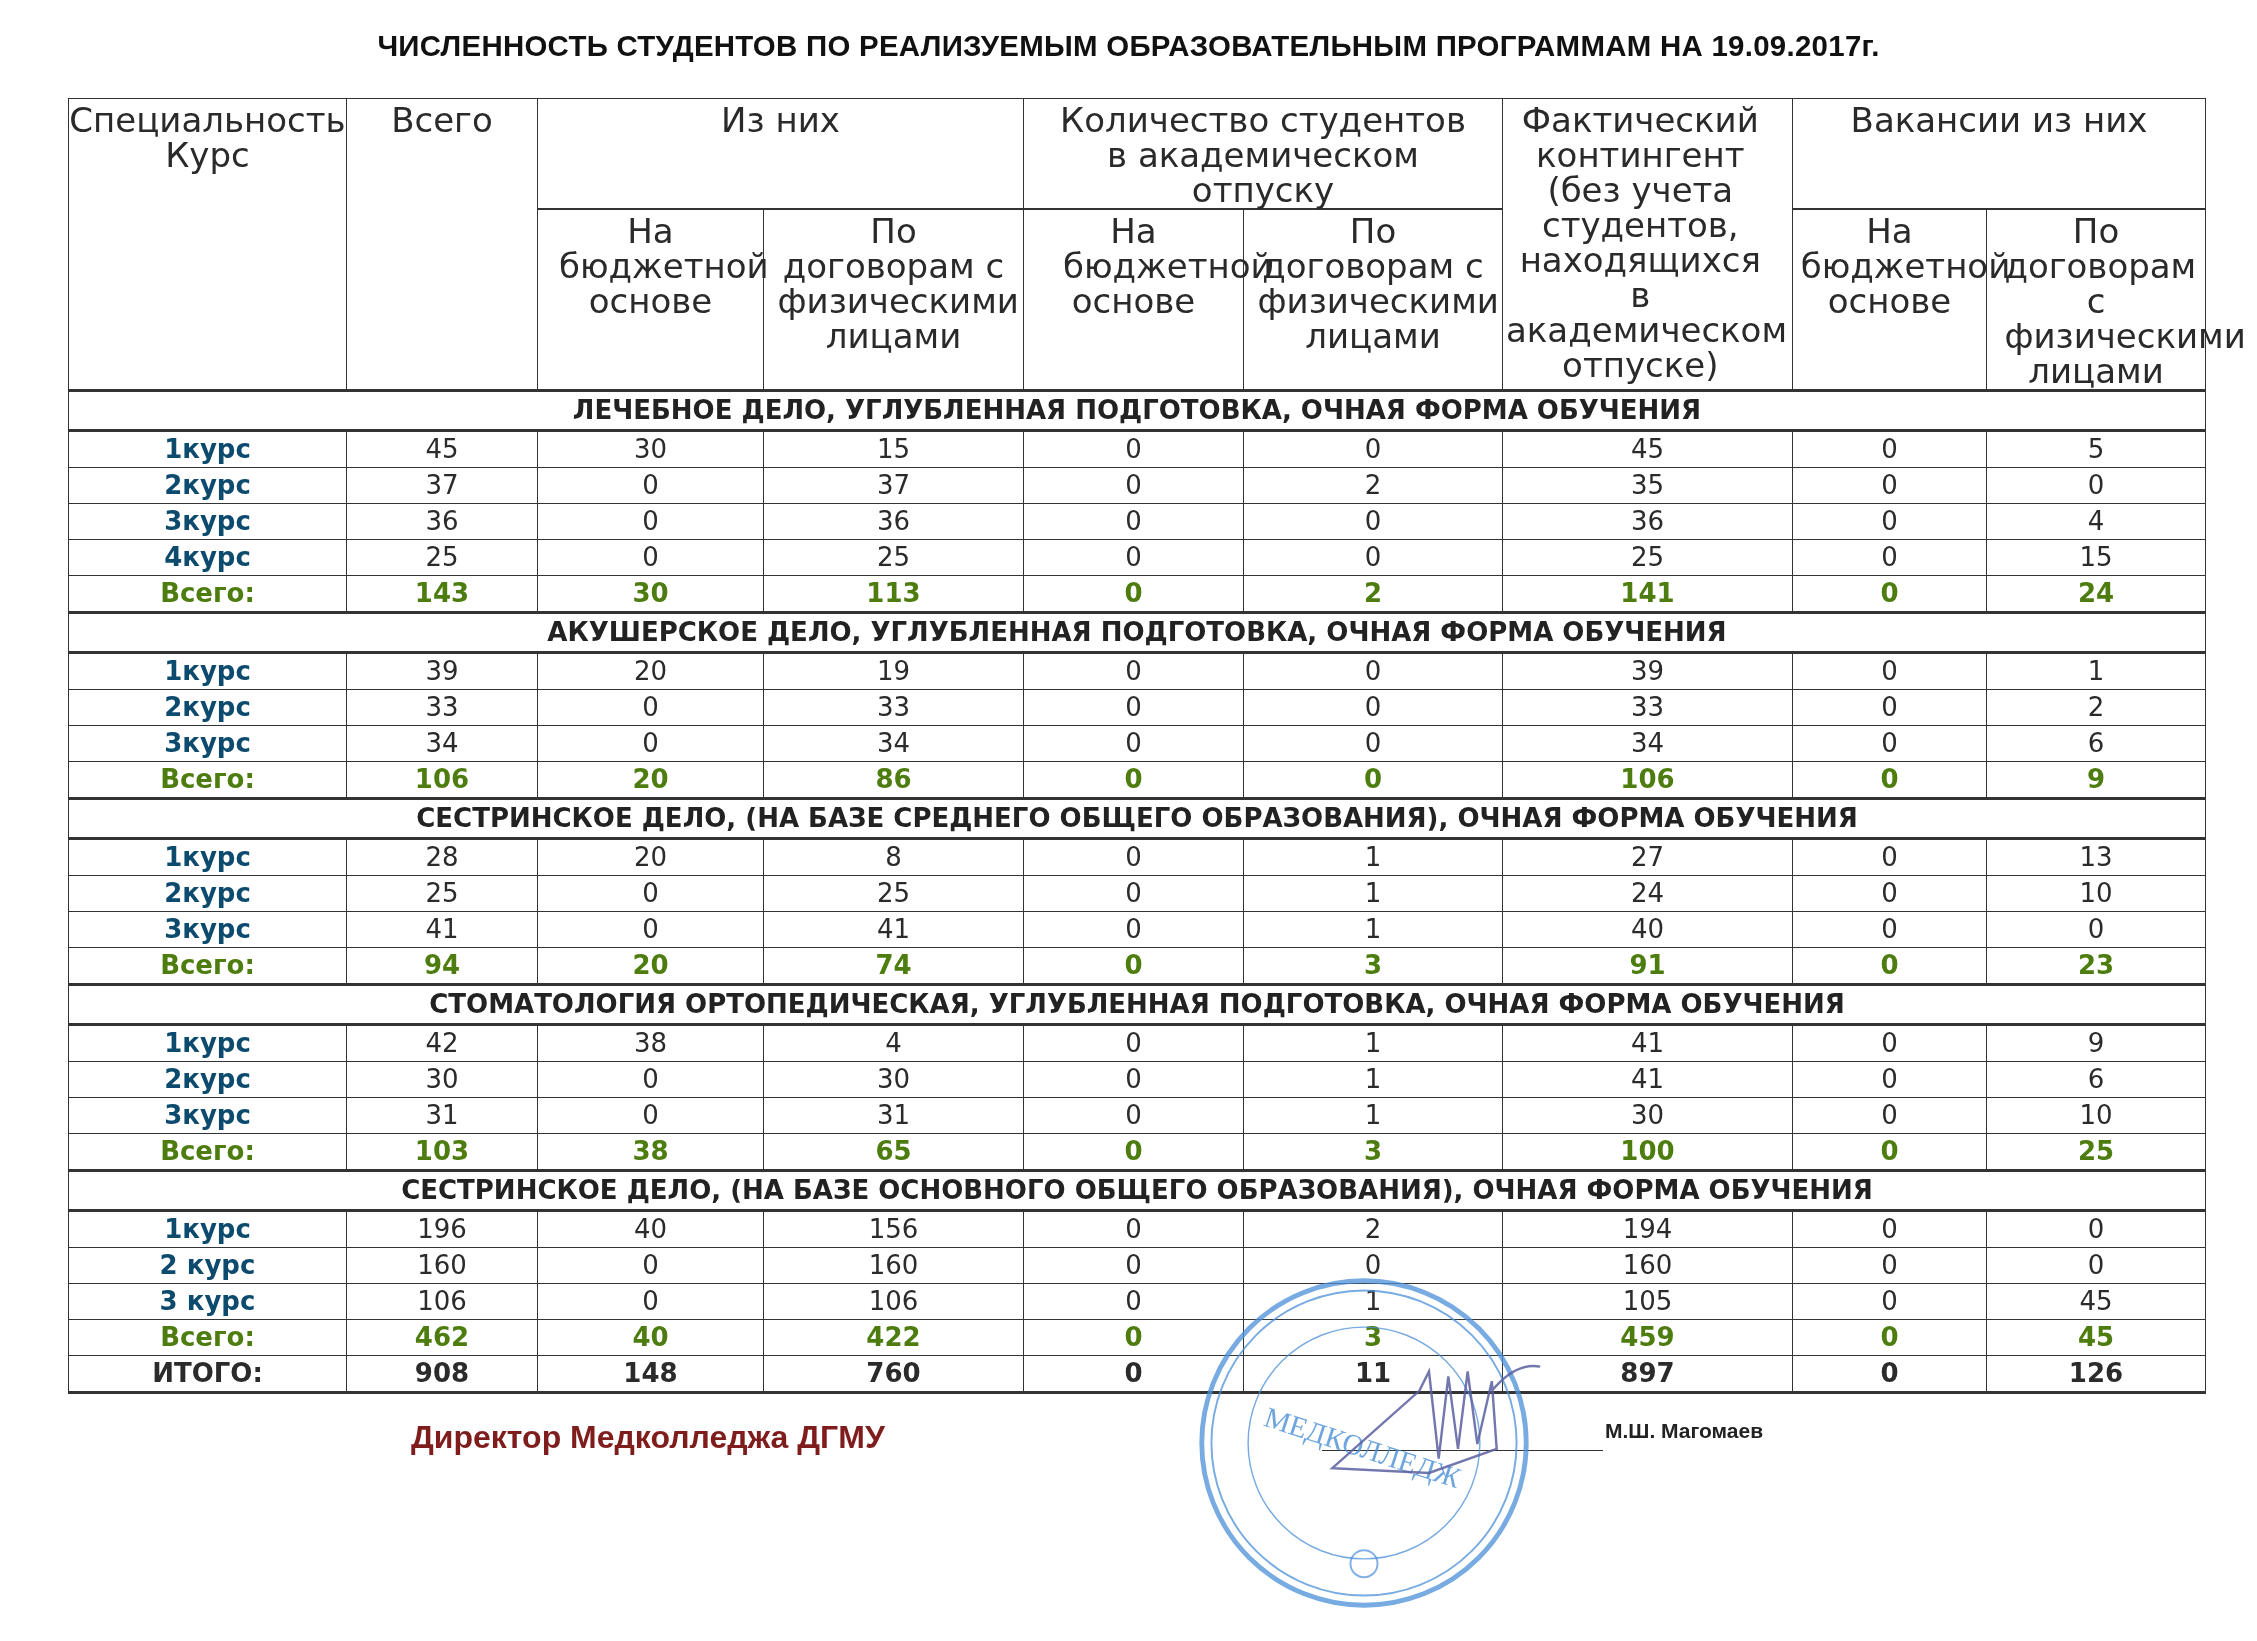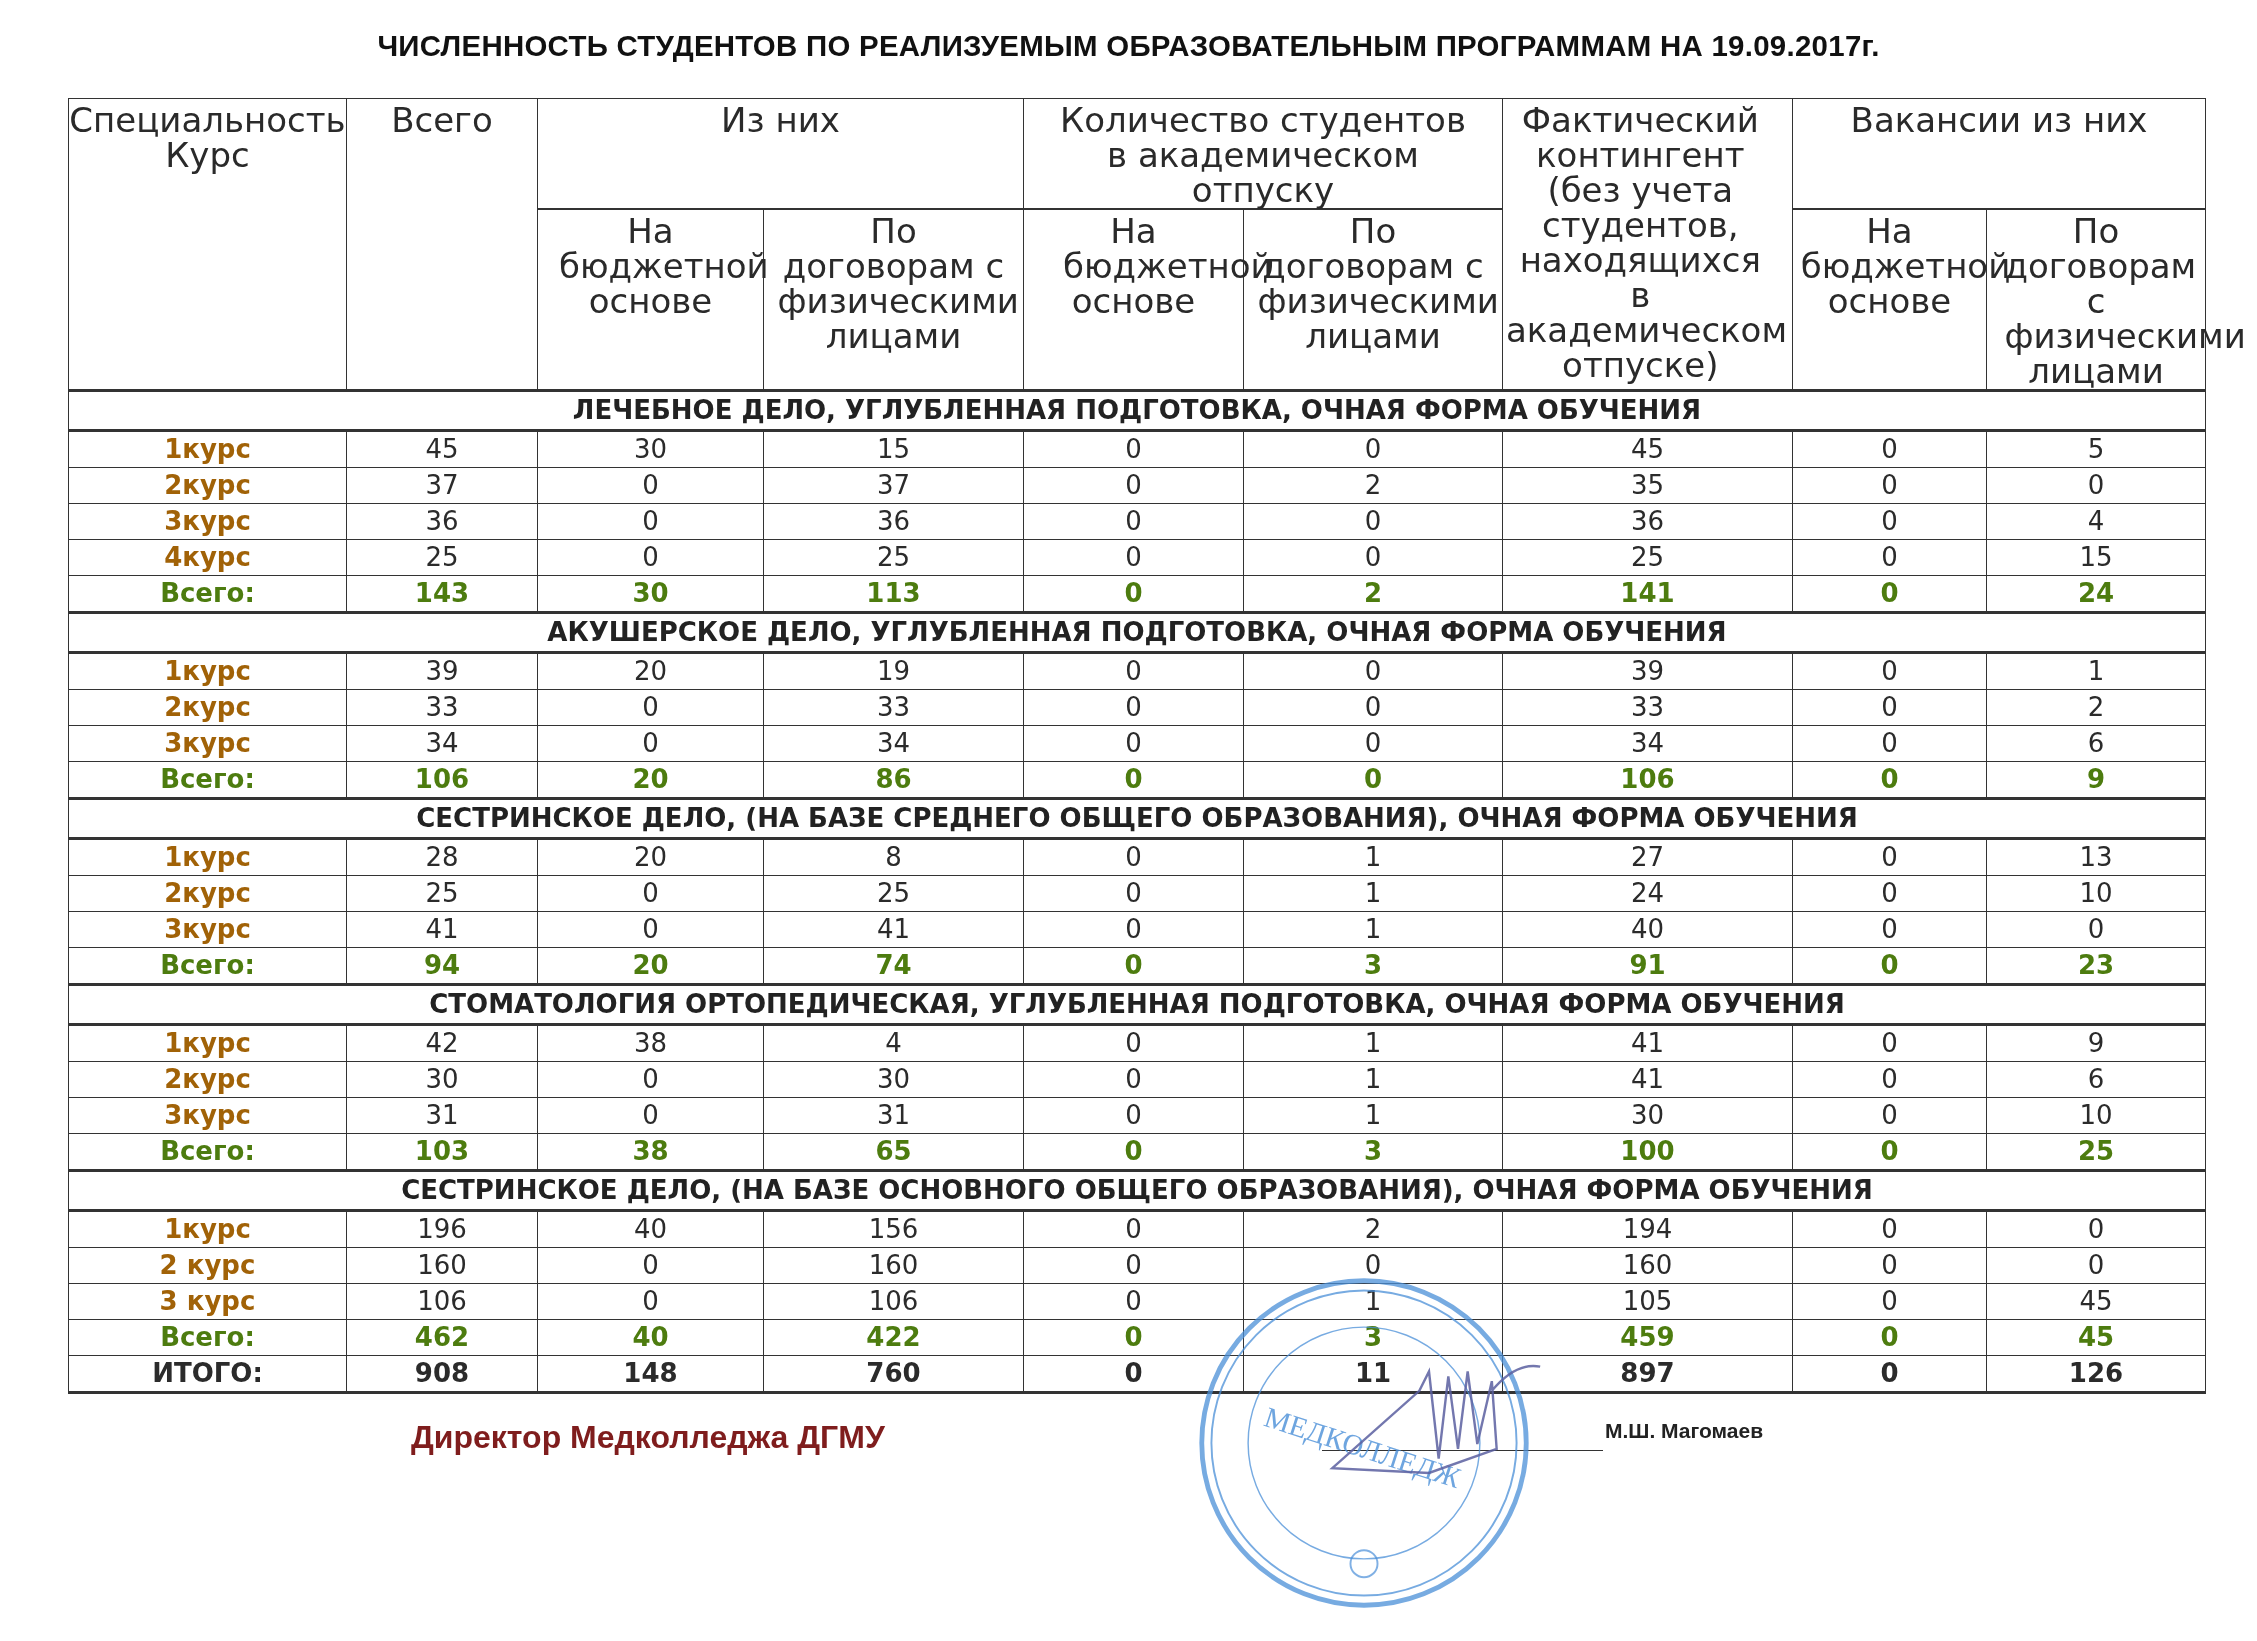--- a/index.html
+++ b/index.html
@@ -7,21 +7,21 @@
   .title { position:absolute; left:0; top:29px; width:2257px; text-align:center; font-family:"Liberation Sans", sans-serif; font-weight:bold; font-size:30px; letter-spacing:0.3px; transform:scaleX(0.98); color:#111; }
   table.main { position:absolute; left:68px; top:98px; width:2137px; border-collapse:collapse; table-layout:fixed; font-family:"DejaVu Sans", sans-serif; }
   table.main td, table.main th { border:1.4px solid #333; text-align:center; padding:0; font-size:26px; line-height:33px; color:#2b2b2b; }
   table.main th { font-weight:normal; vertical-align:top; padding-top:3.9px; font-size:34px; line-height:35px; color:#2a2a2a; }
   table.main tr.head1 th { height:70px; border-bottom:2.9px solid #333; }
   table.main tr.head2 th { height:137px; }
   table.main tr.head1 th.tall { border-bottom:3.9px solid #333; }
   table.main tr.head2 th { border-bottom:3.9px solid #333; }
   tr.section td { font-weight:bold; font-size:26px; height:37px; border-top:3.9px solid #333; border-bottom:3.9px solid #333; color:#222;margin-left:48px; }
   tr.row td { height:35px; }
-  tr.row td.label { font-weight:bold; color:#a16207; }
+  tr.row td.label { font-weight:bold; color:#0c4a6e; }
   tr.total td { font-weight:bold; height:35px; color:#4d7c0f; }
   tr.grand td { height:35px; border-bottom:3.9px solid #333;font-weight:bold; }
   tr.grand td.label { font-weight:bold; }
   .signature-left { position:absolute; left:411px; top:1419px; font-weight:bold; font-size:32px; color:#7f1d1d; }
   .signature-line { position:absolute; left:1322px; top:1450px; width:281px; height:0; border-top:1.9px solid #333; }
   .signature-name { position:absolute; left:1605px; top:1419px; font-weight:bold; font-size:21px; color:#222; }
   .stamp { position:absolute; left:1195px; top:1274px; width:338px; height:338px; pointer-events:none; }
   .scribble { position:absolute; left:1313px; top:1352px; width:232px; height:126px; pointer-events:none; }
 </style>
 </head>

